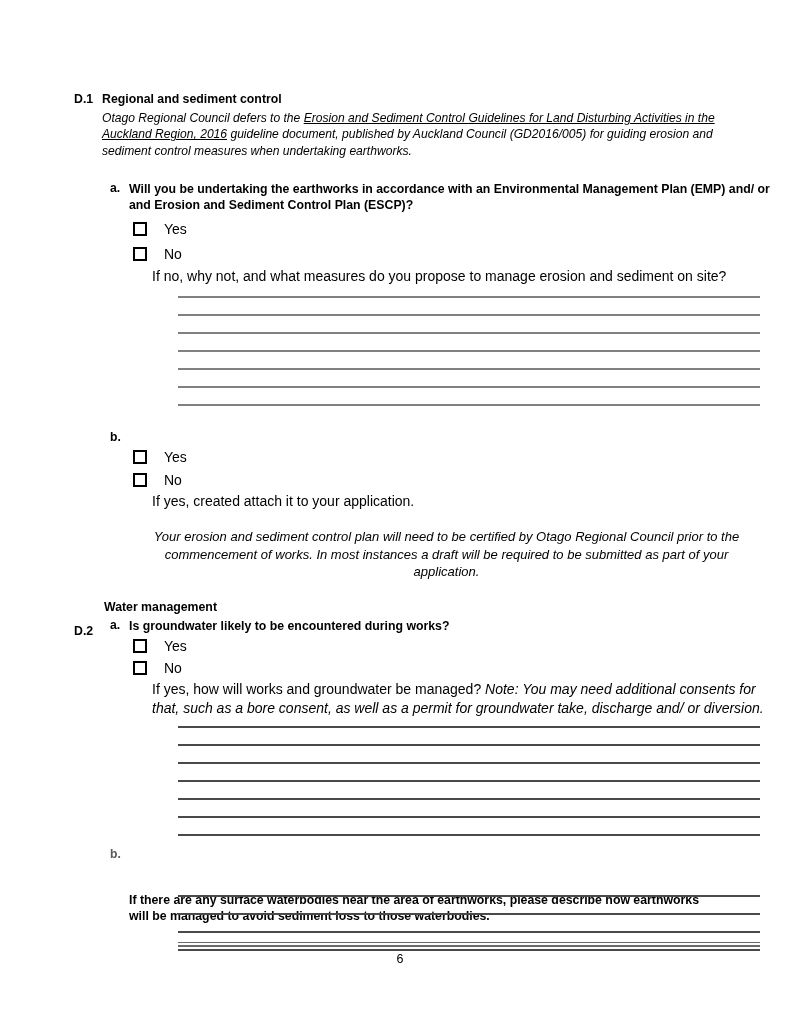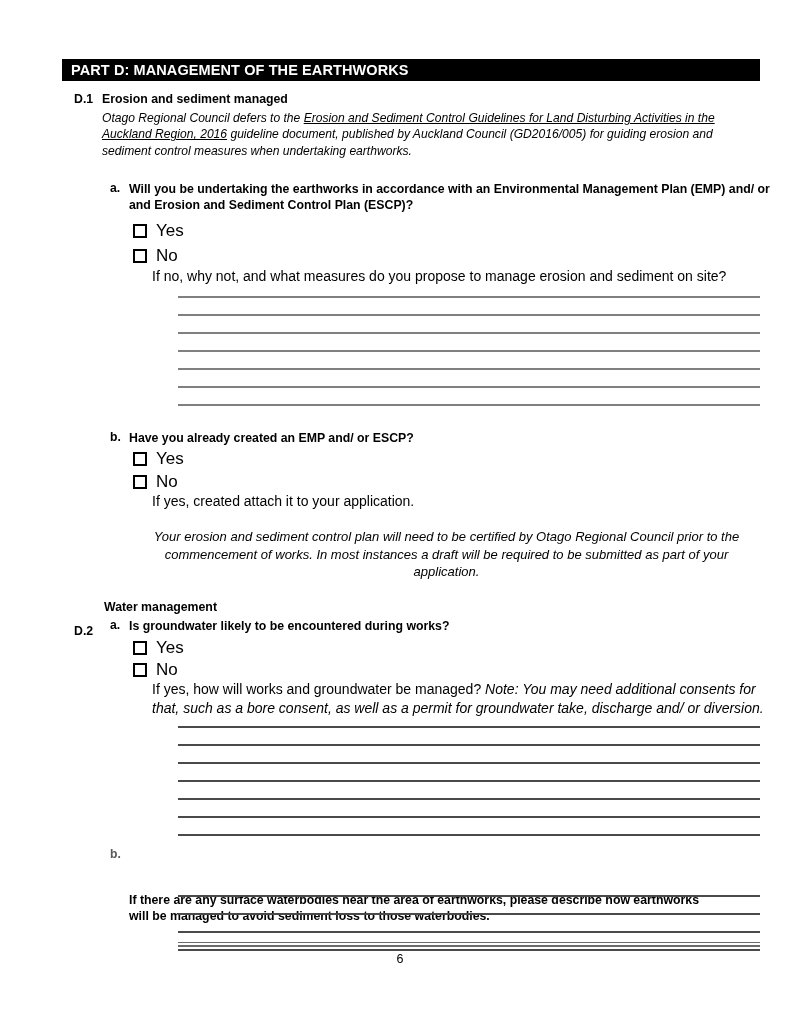--- a/index.html
+++ b/index.html
@@ -109,22 +109,22 @@
   .cb-box {
     width: 10px;
     height: 10px;
     border: 2px solid #000000;
     background: #ffffff;
     box-sizing: content-box;
     display: inline-block;
     flex: 0 0 auto;
   }
   .cb-label {
-    font-size: 17px;
-    margin-left: 9px;
+    font-size: 14px;
+    margin-left: 17px;
     line-height: 1;
     display: inline-block;
   }
 
   
   .lines { position: absolute; }
   .rule {
     height: 0;
     border-top: 2px solid #808080;
     width: 100%;
@@ -148,26 +148,23 @@
     text-align: center;
     font-size: 12.5px;
     line-height: 1;
   }
 </style>
 </head>
 <body>
 
 <div class="page">
 
-  <div class="part-bar">
-    <span class="part-bar-title">PART D: MANAGEMENT OF THE EARTHWORKS</span>
-  </div>
 
   <div class="sec-num" style="left:74px; top:92px;">D.1</div>
-  <div class="sec-title" style="left:102px; top:92px;">Erosion and sediment managed</div>
+  <div class="sec-title" style="left:102px; top:92px;">Regional and sediment control</div>
 
   <div class="para-italic" style="left:102px; top:110px; width:656px;">
     <span>Otago Regional Council defers to the </span><span class="ul">Erosion and Sediment Control Guidelines for Land Disturbing Activities in the Auckland Region, 2016</span><span> guideline document, published by Auckland Council (GD2016/005) for guiding erosion and sediment control measures when undertaking earthworks.</span>
   </div>
 
   <div class="q-letter" style="left:110px; top:181px;">a.</div>
   <div class="q-text" style="left:129px; top:181px; width:643px;">Will you be undertaking the earthworks in accordance with an Environmental Management Plan (EMP) and/ or and Erosion and Sediment Control Plan (ESCP)?</div>
 
   <div class="cb-row" style="left:133px; top:222px;">
     <span class="cb-box"></span>
@@ -184,21 +181,20 @@
     <div class="rule"></div>
     <div class="rule" style="margin-top:16px;"></div>
     <div class="rule" style="margin-top:16px;"></div>
     <div class="rule" style="margin-top:16px;"></div>
     <div class="rule" style="margin-top:16px;"></div>
     <div class="rule" style="margin-top:16px;"></div>
     <div class="rule" style="margin-top:16px;"></div>
   </div>
 
   <div class="q-letter" style="left:110px; top:430px;">b.</div>
-  <div class="q-text" style="left:129px; top:430px; width:643px;">Have you already created an EMP and/ or ESCP?</div>
 
   <div class="cb-row" style="left:133px; top:450px;">
     <span class="cb-box"></span>
     <span class="cb-label">Yes</span>
   </div>
   <div class="cb-row" style="left:133px; top:473px;">
     <span class="cb-box"></span>
     <span class="cb-label">No</span>
   </div>
 

